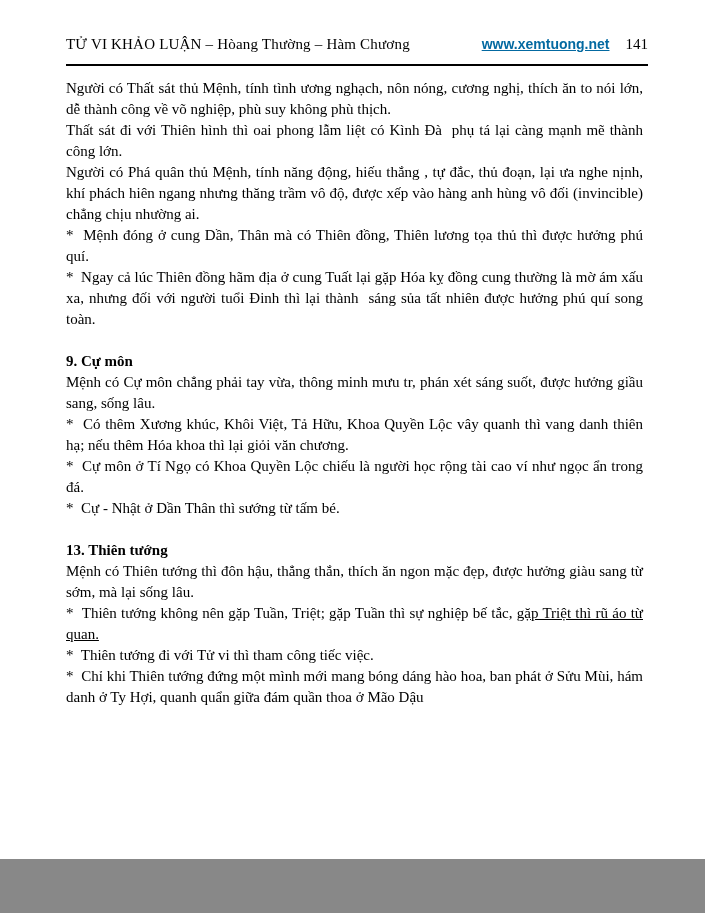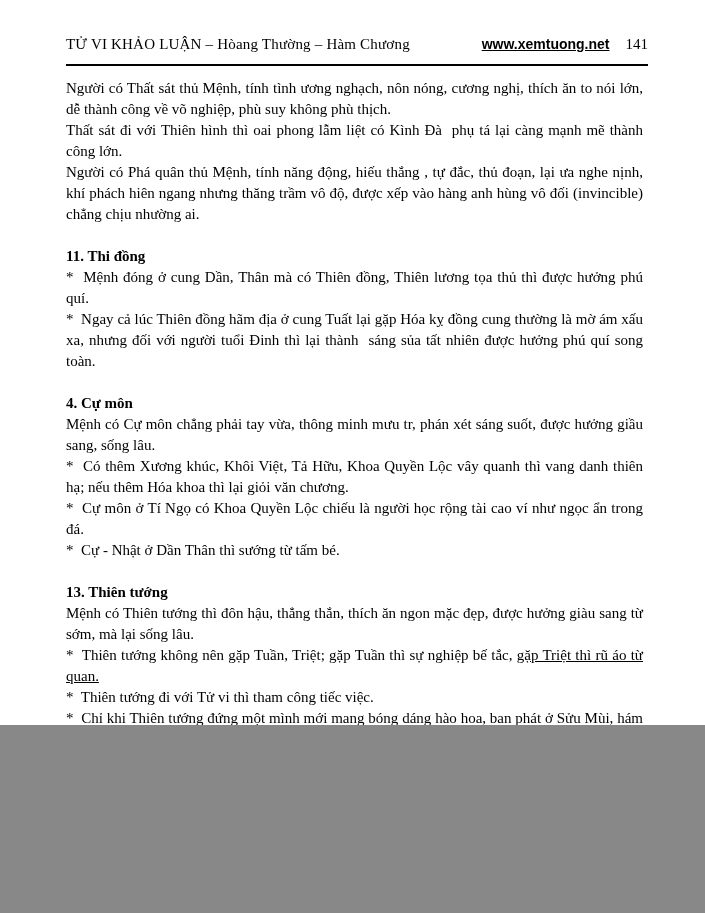--- a/index.html
+++ b/index.html
@@ -1,19 +1,19 @@
 <!DOCTYPE html>
 <html><head>
 <meta charset="utf-8">
 <style>
   html, body { margin: 0; padding: 0; background: #888; }
   .page {
     position: relative;
     width: 705px;
-    height: 725px;
+    height: 859px;
     margin: 0 auto;
     background: #ffffff;
     font-family: "Liberation Serif", "DejaVu Serif", serif;
     color: #000;
     overflow: hidden;
   }
   .header {
     position: absolute;
     left: 66px;
     right: 57px;
@@ -54,33 +54,32 @@
   .section-heading { margin: 21px 0 0 0; font-weight: bold; }
   .underline { text-decoration: underline; }
 </style>
 </head>
 <body>
 
 <div class="page">
   <div class="header">
     <span class="header-title">TỬ VI KHẢO LUẬN – Hòang Thường – Hàm Chương</span>
     <span class="header-right">
-      <span class="header-link" style="color: #000000; margin-left: 20px;">www.xemtuong.net</span>
+      <span class="header-link" style="color: #0369a1; margin-left: 20px;">www.xemtuong.net</span>
       <span class="page-number">141</span>
     </span>
   </div>
   <div class="header-rule"></div>
   <div class="body-text">
       <p class="para">Người có Thất sát thủ Mệnh, tính tình ương nghạch, nôn nóng, cương nghị, thích ăn to nói lớn, dễ thành công về võ nghiệp, phù suy không phù thịch.</p>
       <p class="para">Thất sát đi với Thiên hình thì oai phong lẫm liệt có Kình Đà&nbsp; phụ tá lại càng mạnh mẽ thành công lớn.</p>
       <p class="para">Người có Phá quân thủ Mệnh, tính năng động, hiếu thắng , tự đắc, thủ đoạn, lại ưa nghe nịnh, khí phách hiên ngang nhưng thăng trầm vô độ, được xếp vào hàng anh hùng vô đối (invincible) chẳng chịu nhường ai.</p>
-      <p class="section-heading">11. Thi đồng</p>
       <p class="para">*&nbsp; Mệnh đóng ở cung Dần, Thân mà có Thiên đồng, Thiên lương tọa thủ thì được hưởng phú quí.</p>
       <p class="para">*&nbsp; Ngay cả lúc Thiên đồng hãm địa ở cung Tuất lại gặp Hóa kỵ đồng cung thường là mờ ám xấu xa, nhưng đối với người tuổi Đinh thì lại thành&nbsp; sáng sủa tất nhiên được hưởng phú quí song toàn.</p>
-      <p class="section-heading">4. Cự môn</p>
+      <p class="section-heading">9. Cự môn</p>
       <p class="para">Mệnh có Cự môn chẳng phải tay vừa, thông minh mưu tr, phán xét sáng suốt, được hưởng giầu sang, sống lâu.</p>
       <p class="para">*&nbsp; Có thêm Xương khúc, Khôi Việt, Tả Hữu, Khoa Quyền Lộc vây quanh thì vang danh thiên hạ; nếu thêm Hóa khoa thì lại giỏi văn chương.</p>
       <p class="para">*&nbsp; Cự môn ở Tí Ngọ có Khoa Quyền Lộc chiếu là người học rộng tài cao ví như ngọc ẩn trong đá.</p>
       <p class="para">*&nbsp; Cự - Nhật ở Dần Thân thì sướng từ tấm bé.</p>
       <p class="section-heading">13. Thiên tướng</p>
       <p class="para">Mệnh có Thiên tướng thì đôn hậu, thẳng thắn, thích ăn ngon mặc đẹp, được hưởng giàu sang từ sớm, mà lại sống lâu.</p>
       <p class="para">*&nbsp; Thiên tướng không nên gặp Tuần, Triệt; gặp Tuần thì sự nghiệp bế tắc, <span class="underline">gặp Triệt thì rũ áo từ quan.</span></p>
       <p class="para">*&nbsp; Thiên tướng đi với Tử vi thì tham công tiếc việc.</p>
       <p class="para">*&nbsp; Chỉ khi Thiên tướng đứng một mình mới mang bóng dáng hào hoa, ban phát ở Sửu Mùi, hám danh ở Ty Hợi, quanh quẩn giữa đám quần thoa ở Mão Dậu</p>
     </div>

